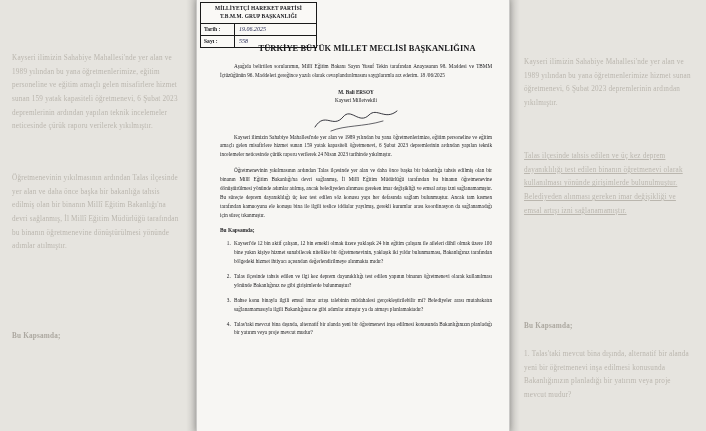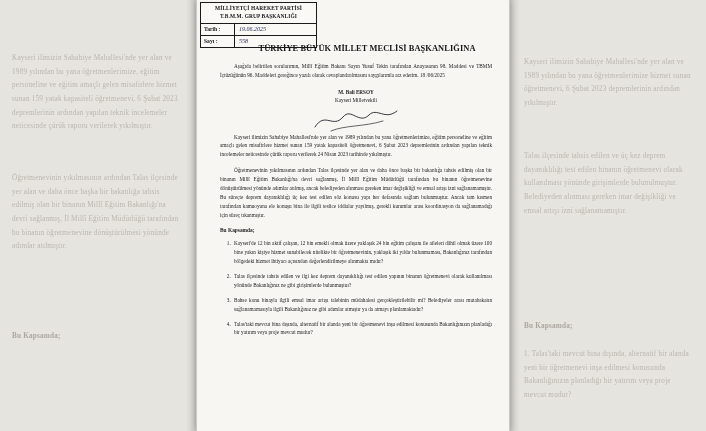--- a/index.html
+++ b/index.html
@@ -180,21 +180,21 @@
 <div class="page">
 
   <div class="bg-sheet bg-left">
     <div class="bg-text bg-blur" style="top:52px;">Kayseri ilimizin Sahabiye Mahallesi'nde yer alan ve 1989 yılından bu yana öğretmenlerimize, eğitim personeline ve eğitim amaçlı gelen misafirlere hizmet sunan 159 yatak kapasiteli öğretmenevi, 6 Şubat 2023 depremlerinin ardından yapılan teknik incelemeler neticesinde çürük raporu verilerek yıkılmıştır.</div>
     <div class="bg-text bg-blur" style="top:172px;">Öğretmenevinin yıkılmasının ardından Talas ilçesinde yer alan ve daha önce başka bir bakanlığa tahsis edilmiş olan bir binanın Millî Eğitim Bakanlığı'na devri sağlanmış, İl Millî Eğitim Müdürlüğü tarafından bu binanın öğretmenevine dönüştürülmesi yönünde adımlar atılmıştır.</div>
     <div class="bg-text bg-blur bg-head" style="top:330px;">Bu Kapsamda;</div>
   </div>
 
   <div class="bg-sheet bg-right">
     <div class="bg-text bg-blur" style="top:56px;">Kayseri ilimizin Sahabiye Mahallesi'nde yer alan ve 1989 yılından bu yana öğretmenlerimize hizmet sunan öğretmenevi, 6 Şubat 2023 depremlerinin ardından yıkılmıştır.</div>
-    <div class="bg-text bg-blur" style="top:150px;">Talas ilçesinde tahsis edilen ve üç kez deprem dayanıklılığı test edilen binanın öğretmenevi olarak kullanılması yönünde girişimlerde bulunulmuştur. Belediyeden alınması gereken imar değişikliği ve emsal artışı izni sağlanamamıştır.</div>
+    <div class="bg-text bg-blur" style="top:150px;text-decoration:underline;">Talas ilçesinde tahsis edilen ve üç kez deprem dayanıklılığı test edilen binanın öğretmenevi olarak kullanılması yönünde girişimlerde bulunulmuştur. Belediyeden alınması gereken imar değişikliği ve emsal artışı izni sağlanamamıştır.</div>
     <div class="bg-text bg-blur bg-head" style="top:320px;">Bu Kapsamda;</div>
     <div class="bg-text bg-blur" style="top:348px;">1. Talas'taki mevcut bina dışında, alternatif bir alanda yeni bir öğretmenevi inşa edilmesi konusunda Bakanlığınızın planladığı bir yatırım veya proje mevcut mudur?</div>
   </div>
 
   <div class="shadow-l"></div>
   <div class="shadow-r"></div>
 
   <div class="doc">
 
     <div class="stamp">

